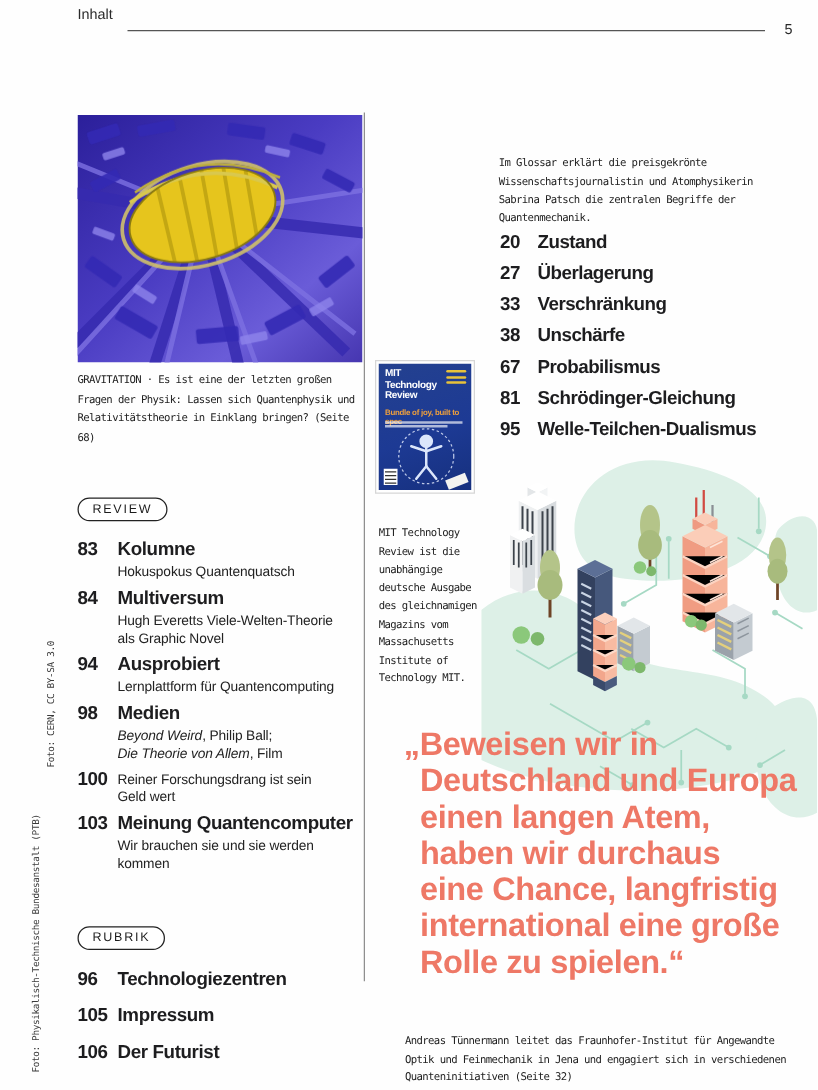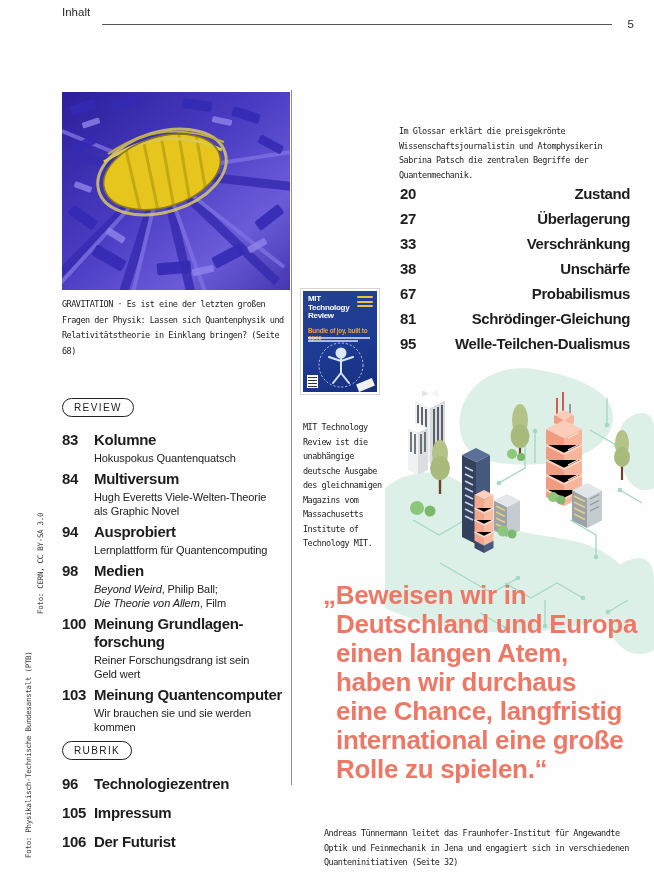--- a/index.html
+++ b/index.html
@@ -54,21 +54,21 @@
   .mit-barcode{position:absolute;left:4px;bottom:4px;width:11px;height:13px;background:#fff;}
   .mit-barcode div{margin:2px 1px 0 1px;height:1px;background:#333;}
   .mit-sticker{position:absolute;right:3px;bottom:3px;width:17px;height:8px;background:#f2f2f0;transform:rotate(-22deg);}
   .mit-caption{position:absolute;left:303px;top:420px;width:86px;font-size:8.5px;line-height:14.5px;color:#222;}
 
   
   #glossar-pill{left:400px;top:92px;background:#141414;color:#fff;border:none;
                 font-weight:bold;font-size:9.5px;letter-spacing:1px;padding:4px 12px;}
   .glossar-intro{position:absolute;left:399px;top:124px;width:218px;font-size:8.5px;line-height:14.5px;color:#222;}
   #glossar-list{position:absolute;left:400px;top:186px;width:230px;}
-  .gl-item{display:flex;margin-bottom:9px;justify-content:space-between;}
+  .gl-item{display:flex;margin-bottom:9px;}
   .gl-num{width:30px;flex:0 0 30px;font-size:15px;font-weight:bold;letter-spacing:-0.3px;line-height:16px;}
   .gl-term{font-size:15px;font-weight:bold;letter-spacing:-0.4px;line-height:16px;}
 
   
   .city{position:absolute;left:385px;top:368px;width:269px;height:300px;pointer-events:none;}
 
   
   .quote{position:absolute;left:323px;top:581px;width:335px;font-weight:bold;font-size:26px;
          line-height:29px;letter-spacing:-0.3px;z-index:3;}
   .quote-line{padding-left:13px;white-space:nowrap;}
@@ -186,21 +186,20 @@
           <div class="toc-title">Medien</div>
         <div class="toc-sub-wrap">
           <div class="toc-sub-line"><i>Beyond Weird</i><span>, Philip Ball;</span></div>
           <div class="toc-sub-line"><i>Die Theorie von Allem</i><span>, Film</span></div>
         </div>
         </div>
     </div>
     <div class="toc-item">
       <span class="toc-num">100</span>
       <div>
-          <div class="toc-title">Meinung Grundlagen-forschung</div>
            <div class="toc-sub" style="max-width:170px;">Reiner Forschungsdrang ist sein Geld wert</div>
         </div>
     </div>
     <div class="toc-item">
       <span class="toc-num">103</span>
       <div>
           <div class="toc-title" style="max-width:200px;white-space:nowrap;">Meinung Quantencomputer</div>
            <div class="toc-sub" style="max-width:175px;">Wir brauchen sie und sie werden kommen</div>
         </div>
     </div>

